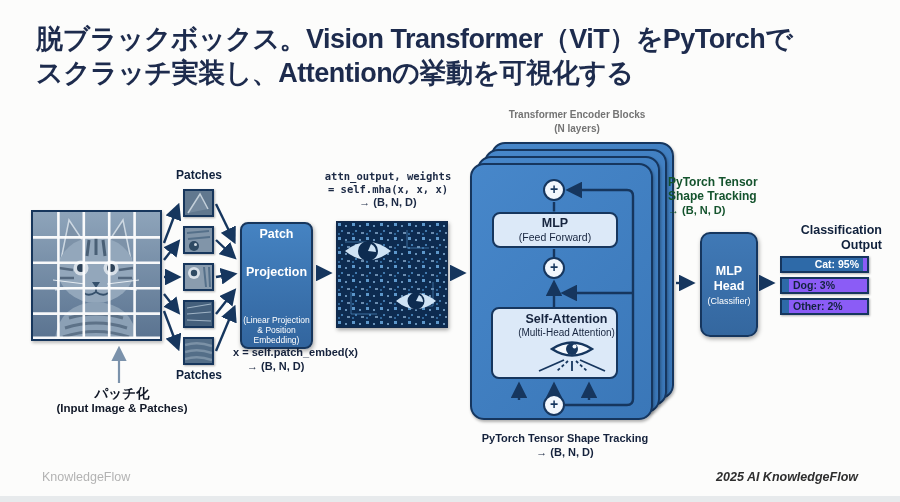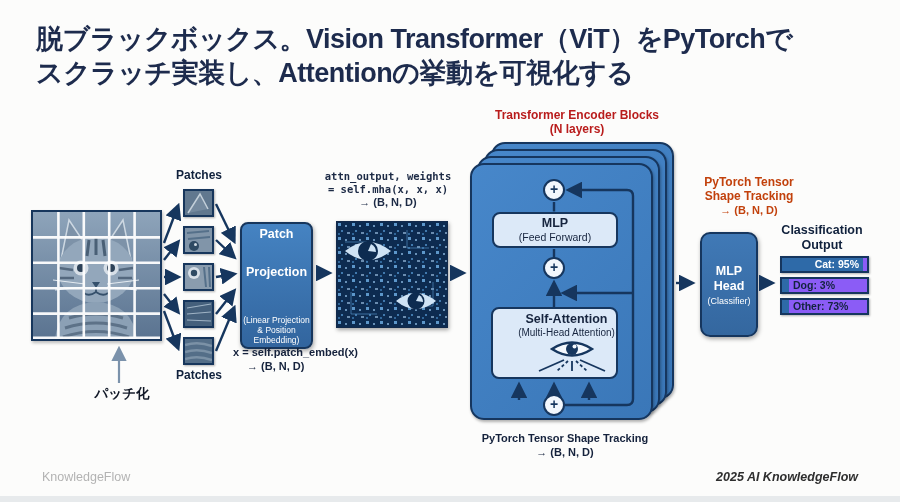--- a/index.html
+++ b/index.html
@@ -42,51 +42,51 @@
   .code-mha{left:318px;top:170px;width:140px;text-align:center;}
   .code-mha .arrowline{font-family:"Liberation Sans",sans-serif;font-weight:600;font-size:11px;}
   .code-pe{left:233px;top:345px;width:160px;font-family:"Liberation Sans",sans-serif;font-weight:600;font-size:11px;line-height:14px;color:#15223c;}
   .code-pe .ind{padding-left:14px;}
 
   
   .attn-img{left:336px;top:221px;width:112px;height:107px;border:1px solid #12294a;box-sizing:border-box;box-shadow:1px 2px 4px rgba(0,0,0,.35);}
   .attn-img svg{display:block;}
 
   
-  .enc-title{left:462px;top:108px;width:230px;text-align:center;font-weight:bold;font-size:12px;line-height:14px;color:#b91c1c;}
+  .enc-title{left:462px;top:108px;width:230px;text-align:center;font-weight:bold;font-size:10px;line-height:14px;color:#737373;}
   .enc-layer{width:183px;height:257px;border:2px solid #16365e;border-radius:14px;box-sizing:border-box;
     background:linear-gradient(135deg,#4787ca,#3a77b8);box-shadow:1px 2px 3px rgba(0,0,0,.3);}
   .L4{left:491px;top:142px;} .L3{left:484px;top:149px;} .L2{left:477px;top:156px;} .L1{left:470px;top:163px;}
 
   .inner-box{border:2px solid #16365e;border-radius:8px;box-sizing:border-box;background:#dce9f8;text-align:center;z-index:20;}
   .mlp-box{left:492px;top:212px;width:126px;height:36px;padding-top:2px;}
   .mlp-box .b1{font-weight:bold;font-size:12.5px;line-height:15px;}
   .mlp-box .b2{font-size:10.5px;line-height:12px;}
   .sa-box{left:491px;top:307px;width:127px;height:72px;padding-left:24px;}
   .sa-box .b1{font-weight:bold;font-size:12.5px;line-height:15px;margin-top:3px;}
   .sa-box .b2{font-size:10px;line-height:11px;}
   .sa-box svg{display:block;margin:0 auto;}
 
   .plus-circle{width:22px;height:22px;border-radius:50%;background:#f2f7fd;border:2px solid #16365e;box-sizing:border-box;
     color:#16365e;font-weight:bold;font-size:14px;line-height:17px;text-align:center;z-index:40;}
   .pc1{left:543px;top:179px;} .pc2{left:543px;top:257px;} .pc3{left:543px;top:394px;}
 
   .shape-note-bottom{left:450px;top:431px;width:230px;text-align:center;font-weight:600;font-size:11px;line-height:14px;color:#15223c;}
 
   
-  .shape-note-right{left:668px;top:175px;width:130px;text-align:center;font-weight:bold;font-size:12px;line-height:14px;color:#c2410c;margin-left:16px;}
+  .shape-note-right{left:668px;top:175px;width:130px;text-align:left;font-weight:bold;font-size:12px;line-height:14px;color:#14532d;}
   .shape-note-right .l3{font-weight:600;font-size:11px;}
   .head-box{left:700px;top:232px;width:58px;height:105px;border:2px solid #16365e;border-radius:10px;box-sizing:border-box;
     background:linear-gradient(180deg,#4079b6,#34679f);color:#fff;display:flex;flex-direction:column;align-items:center;justify-content:center;
     text-align:center;box-shadow:1px 2px 4px rgba(0,0,0,.35);}
   .head-box .b1{font-weight:bold;font-size:12.5px;line-height:15px;}
   .head-box .sub{font-size:9px;margin-top:2px;}
 
   
-  .cls-title{left:762px;top:223px;width:120px;text-align:center;font-weight:bold;font-size:12.5px;line-height:15px;color:#10213c;}
+  .cls-title{left:762px;top:223px;width:120px;text-align:right;font-weight:bold;font-size:12.5px;line-height:15px;color:#10213c;}
   .cbar{left:780px;width:89px;height:17px;border:2px solid #16365e;box-sizing:border-box;background:#8b5cf6;box-shadow:1px 1px 2px rgba(0,0,0,.3);}
   .cb1{top:256px;} .cb2{top:277px;} .cb3{top:298px;}
   .cbar-fill{position:absolute;left:0;top:0;bottom:0;background:#2e6aa8;}
   .cbar-label{position:absolute;top:0;font-size:10.5px;line-height:13px;font-weight:600;white-space:nowrap;}
   .lbl-light{color:#ffffff;right:8px;}
   .lbl-dark{color:#13233f;left:11px;}
 
   
   .foot-left{left:42px;top:470px;font-size:12.5px;color:#b3b3b3;}
   .foot-right{right:42px;top:470px;font-size:12.5px;color:#2e2e2e;font-weight:600;font-style:italic;}
@@ -183,20 +183,21 @@
       </svg>
   </div>
   <div class="abs patch p5">
     <svg width="27" height="24" viewBox="0 0 27 24">
         <rect width="27" height="24" fill="#546e88"></rect>
       <path d="M0,6 Q13,2 27,7 M0,13 Q13,9 27,14 M0,20 Q13,16 27,21" stroke="#7b91a6" stroke-width="2.4" fill="none"></path>
       </svg>
   </div>
 
   <div class="abs cap-jp">パッチ化</div>
+  <div class="abs cap-en">(Input Image &amp; Patches)</div>
 
   <div class="abs pe-box">
     <div class="pe-title">Patch</div>
     <div class="pe-title">Projection</div>
     <div class="pe-sub">
       <div>(Linear Projection</div>
       <div>&amp; Position</div>
       <div>Embedding)</div>
     </div>
   </div>
@@ -301,21 +302,21 @@
   <div class="abs cbar cb1">
     <div class="cbar-fill" style="width: 95%;"></div>
     <span class="cbar-label lbl-light">Cat: 95%</span>
   </div>
   <div class="abs cbar cb2">
     <div class="cbar-fill" style="width: 8%;"></div>
     <span class="cbar-label lbl-dark">Dog: 3%</span>
   </div>
   <div class="abs cbar cb3">
     <div class="cbar-fill" style="width: 8%;"></div>
-    <span class="cbar-label lbl-dark">Other: 73%</span>
+    <span class="cbar-label lbl-dark">Other: 2%</span>
   </div>
 
   <div class="abs foot-left">KnowledgeFlow</div>
   <div class="abs foot-right">2025 AI KnowledgeFlow</div>
   <div class="abs bottom-strip"></div>
 
   <svg class="abs arrows" width="900" height="502" viewBox="0 0 900 502">
     <defs>
       <marker id="ah" markerWidth="7" markerHeight="7" refX="5.5" refY="3.5" orient="auto">
         <path d="M0,0 L7,3.5 L0,7 Z" fill="#16365e"></path>

